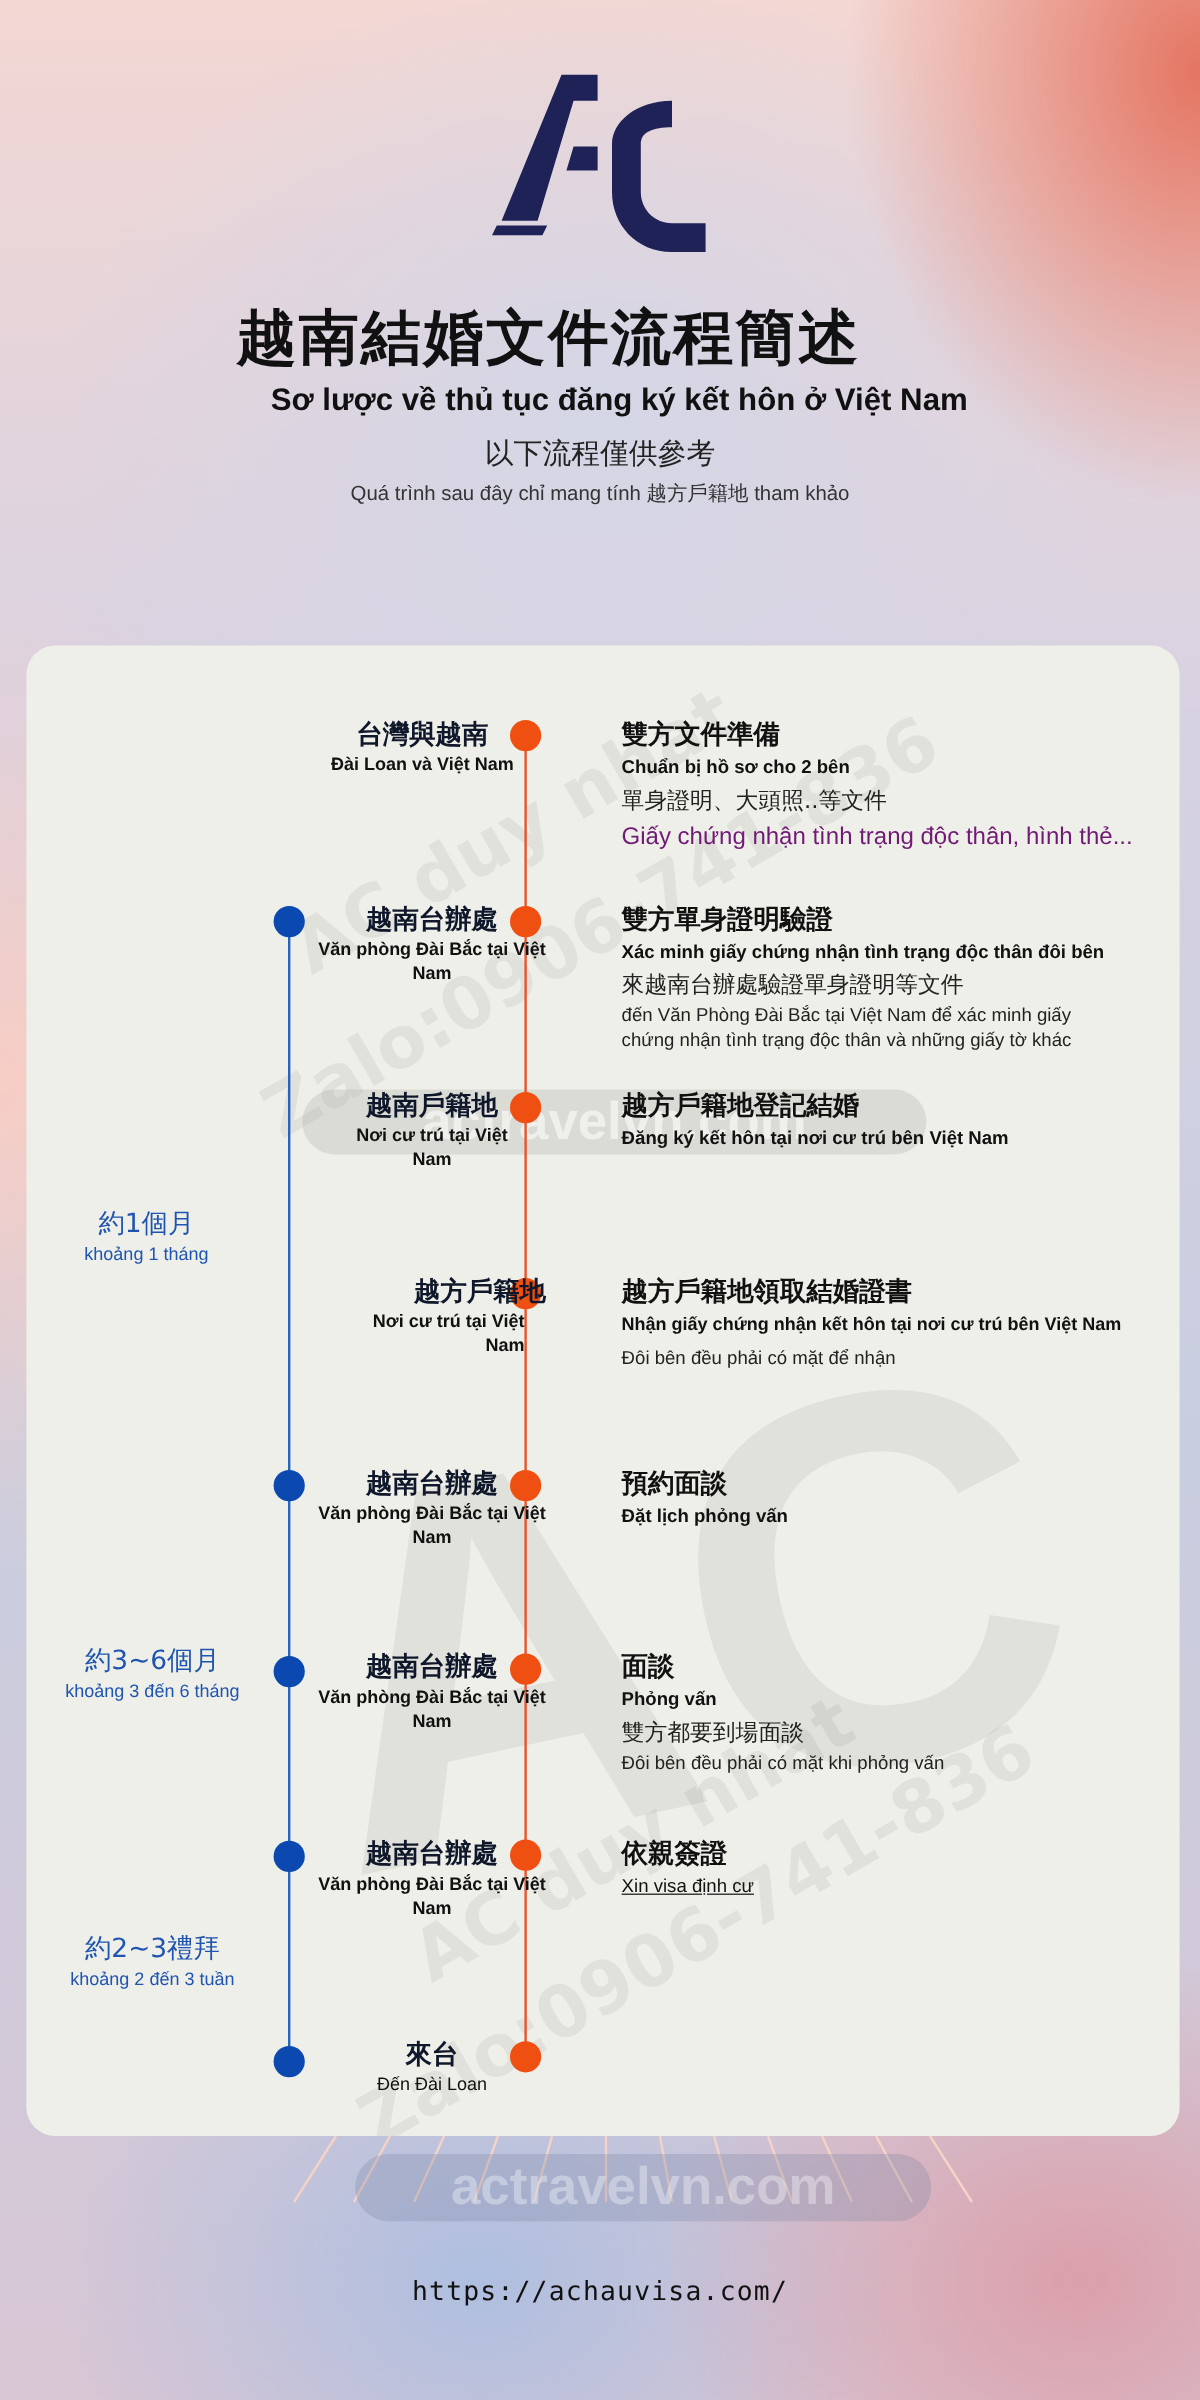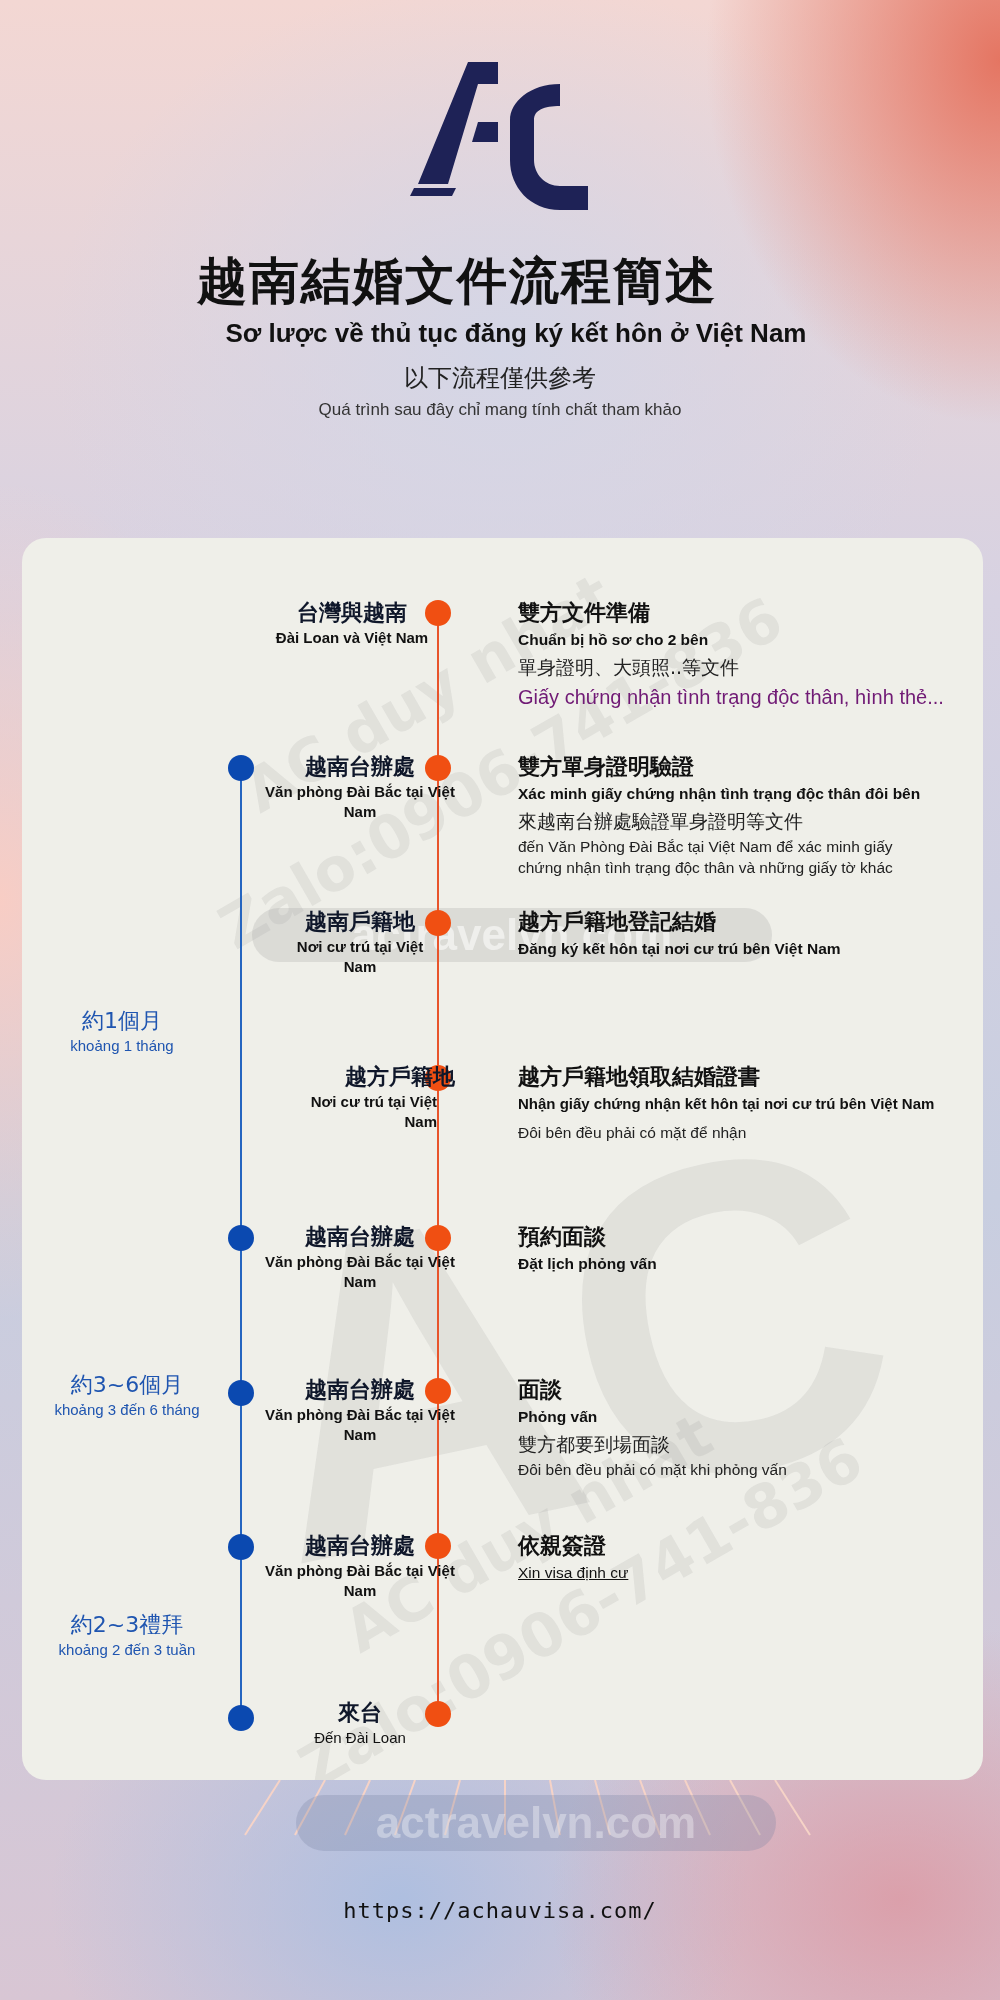--- a/index.html
+++ b/index.html
@@ -103,21 +103,21 @@
   <polygon points="58,0 88,0 88,22 68,22 38,122 8,122" fill="#1e2256"></polygon>
   <polygon points="68,60 88,60 88,80 62,80" fill="#1e2256"></polygon>
   <polygon points="0,122 42,122 38,130 -4,130" fill="#1e2256" transform="translate(4,4)"></polygon>
   <path d="M150,22 C120,22 100,40 100,58 L100,98 C100,125 120,148 150,148 L178,148 L178,124 L150,124 C135,124 124,112 124,98 L124,58 C124,48 134,44 150,44 Z" fill="#1e2256"></path>
   <rect x="88" y="0" width="22" height="150" fill="#1e2256" transform="skewX(-10) translate(10,0)" opacity="0"></rect>
 </svg>
 
 <div class="title-zh">越南結婚文件流程簡述</div>
 <div class="title-vi">Sơ lược về thủ tục đăng ký kết hôn ở Việt Nam</div>
 <div class="note-zh">以下流程僅供參考</div>
-<div class="note-vi">Quá trình sau đây chỉ mang tính chất tham khảo</div>
+<div class="note-vi">Quá trình sau đây chỉ mang tính 越方戶籍地 tham khảo</div>
 
 <div class="card">
 
   <div class="wm-big" style="left:230px; top:560px; font-size:440px; transform:rotate(-12deg); font-family:'Liberation Sans',sans-serif;">AC</div>
   <div class="wm-big" style="left:200px; top:120px; font-size:60px; transform:rotate(-30deg);">AC duy nhat</div>
   <div class="wm-big" style="left:160px; top:200px; font-size:60px; transform:rotate(-30deg);">Zalo:0906-741-836</div>
   <div class="wm-pill" style="left:230px; top:370px; width:520px; height:54px; font-size:44px; line-height:54px;">actravelvn.com</div>
   <div class="wm-big" style="left:300px; top:960px; font-size:60px; transform:rotate(-30deg);">AC duy nhat</div>
   <div class="wm-big" style="left:240px; top:1040px; font-size:60px; transform:rotate(-30deg);">Zalo:0906-741-836</div>
 

